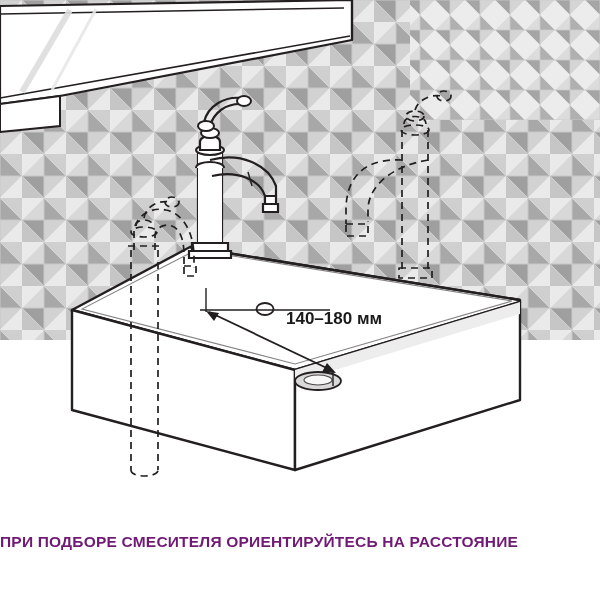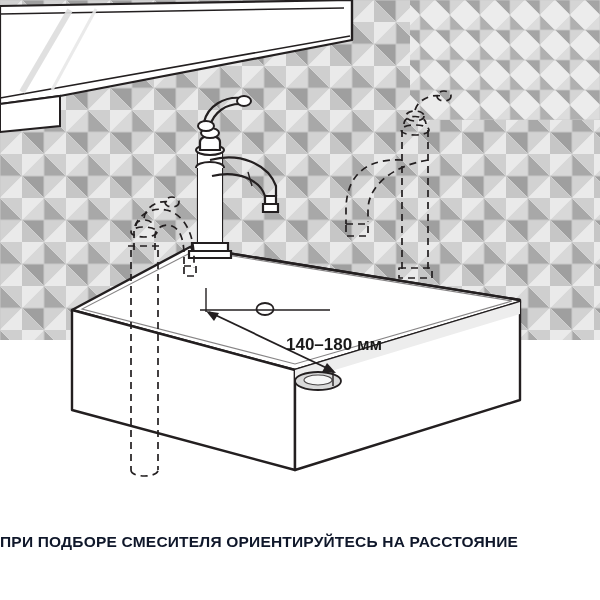--- a/index.html
+++ b/index.html
@@ -29,37 +29,36 @@
   .caption-block {
     position: absolute;
     left: 0;
     top: 530px;
     width: 484px;
     text-align: left;
     font-family: "Liberation Sans", sans-serif;
     font-weight: bold;
     font-size: 15.5px;
     letter-spacing: 0.2px;
-    color: #0f172a;
+    color: #701a75;
     line-height: 23px;
   }
   .caption-line {
     display: block;
     white-space: nowrap;
   }
   .dim-label {
     position: absolute;
     left: 286px;
     top: 309px;
     font-family: "Liberation Sans", sans-serif;
     font-weight: bold;
     font-size: 17px;
     color: #1a1a1a;
     white-space: nowrap;
-    margin-top: 26px;
   }
 </style>
 </head>
 <body>
 
 <div id="stage">
 
   <svg id="illustration" viewBox="0 0 600 600">
     <defs>
 

